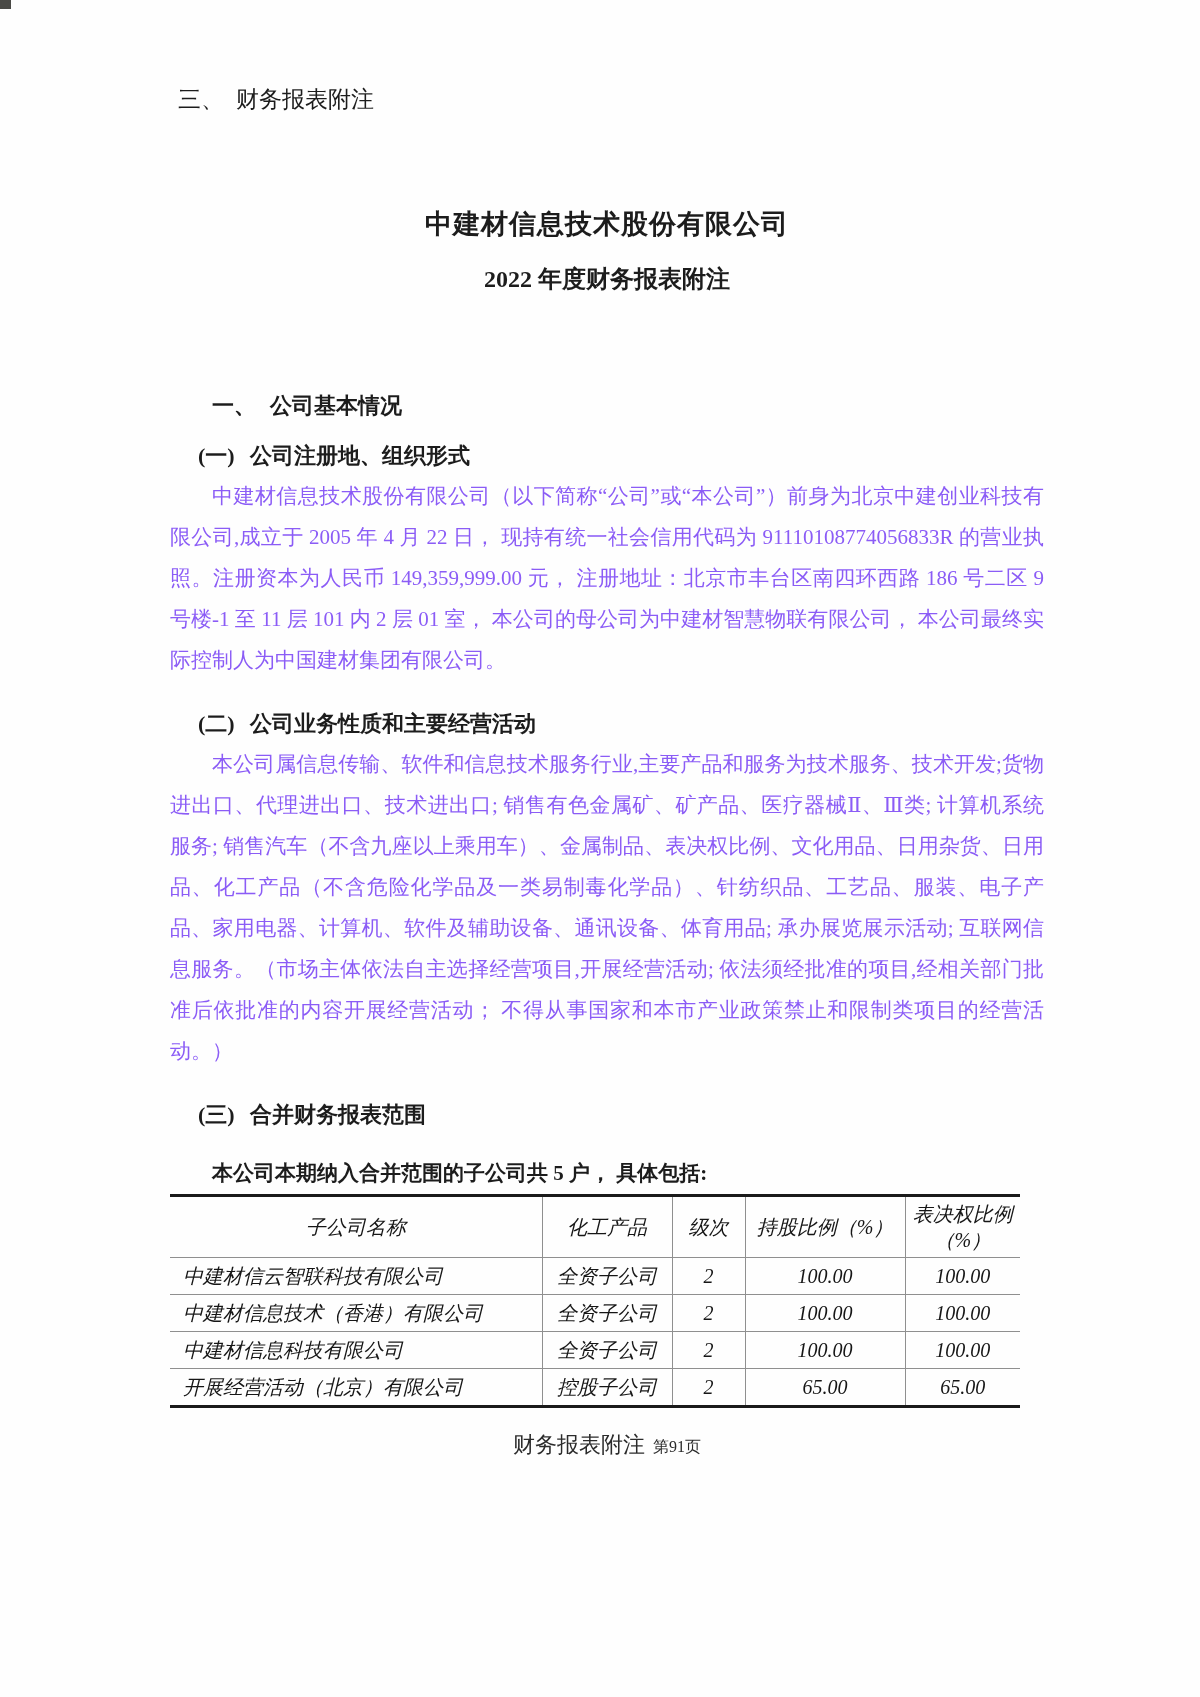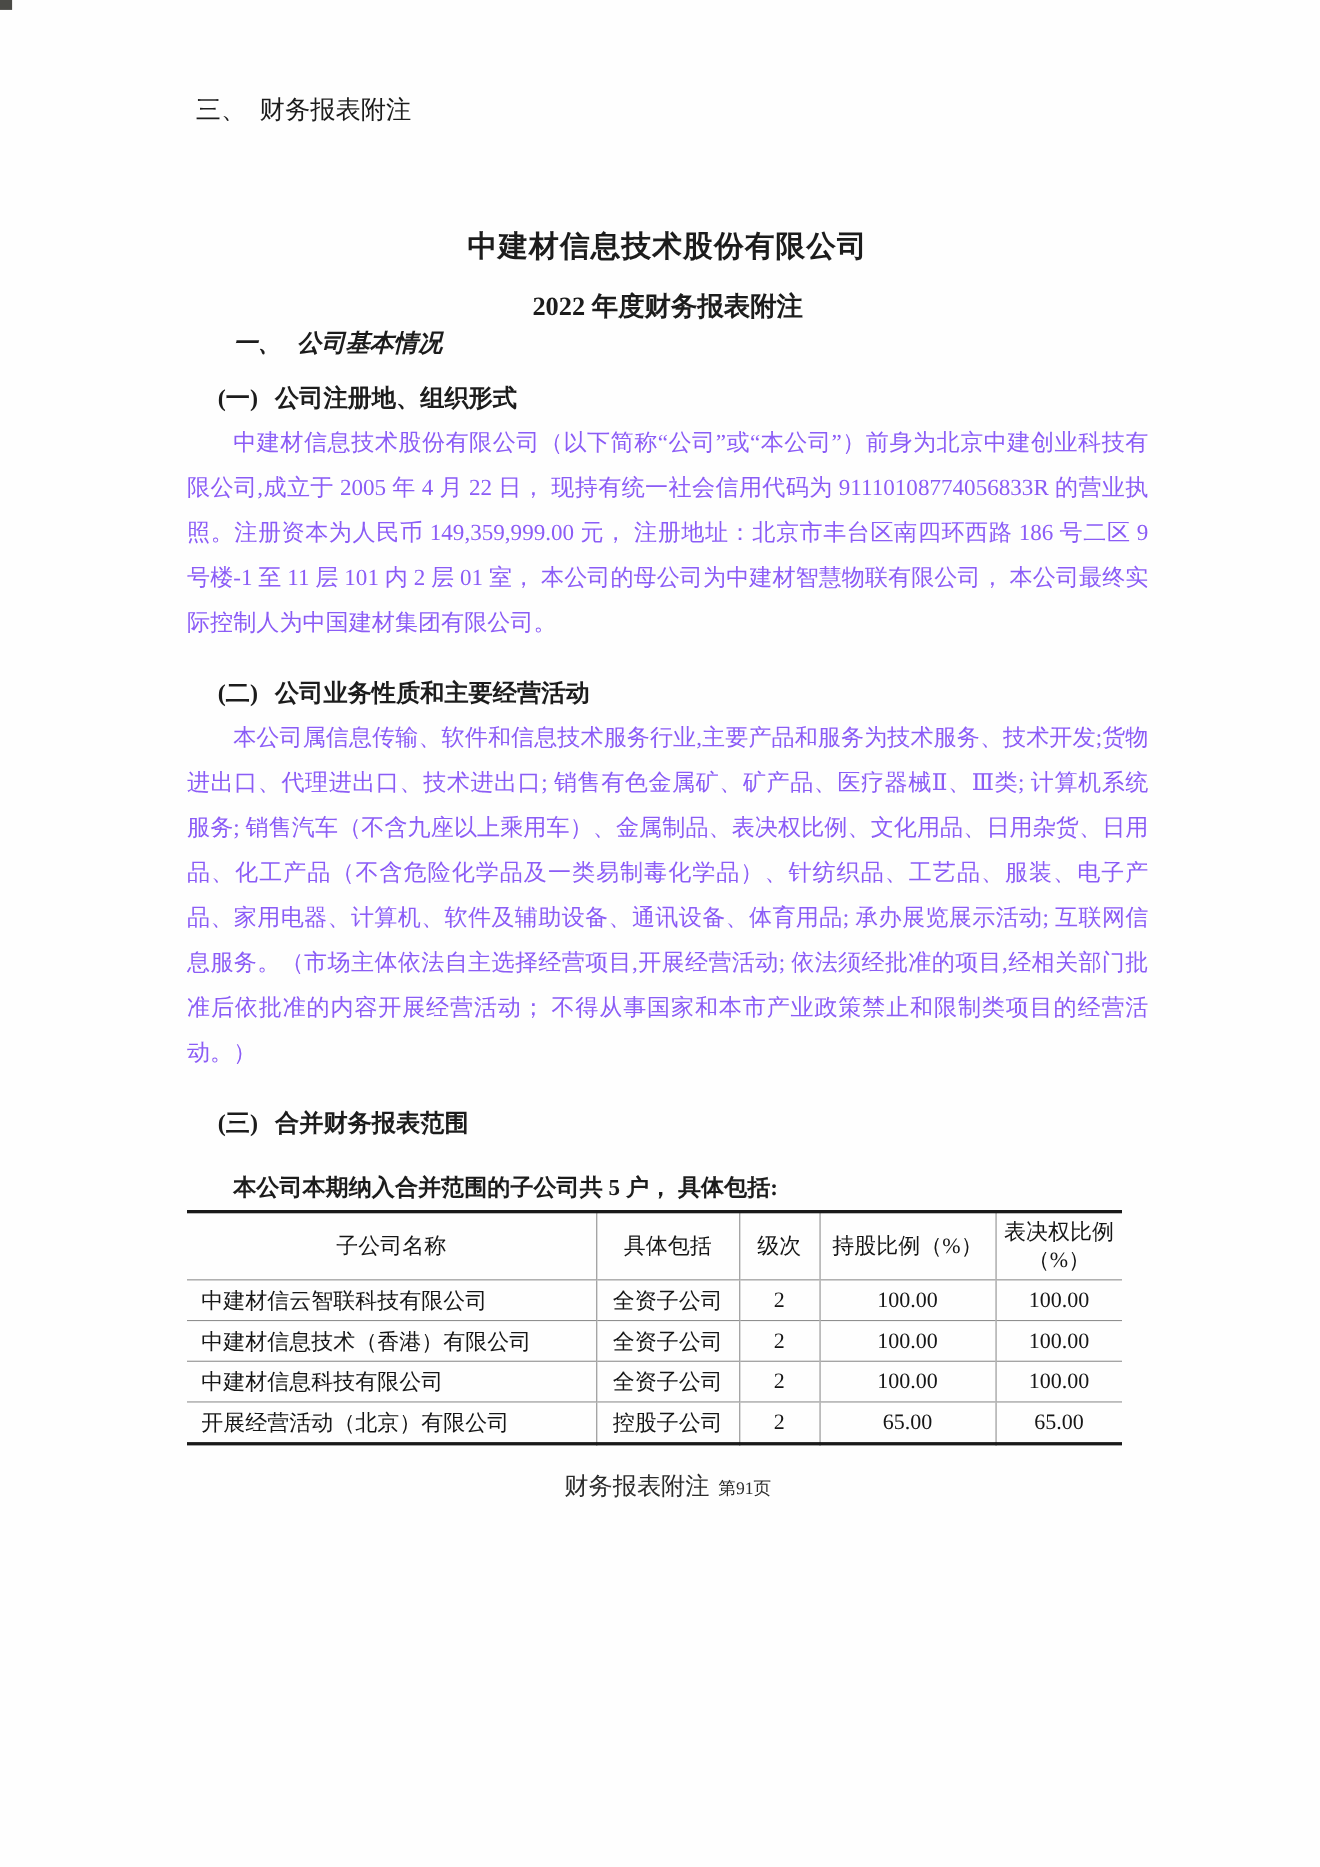--- a/index.html
+++ b/index.html
@@ -48,25 +48,25 @@
     letter-spacing: 1px;
   }
   .doc-subtitle {
     margin-top: 18px;
     text-align: center;
     font-size: 24px;
     font-weight: bold;
     line-height: 36px;
   }
   .h-section {
+    margin-top: 94px;
     font-size: 22px;
     font-weight: bold;
     padding-left: 42px;
     line-height: 30px;
-    font-style: italic;
   }
   .h-section .num { display: inline-block; width: 58px; }
   .h-sub {
     font-size: 22px;
     font-weight: bold;
     padding-left: 28px;
     line-height: 30px;
   }
   .h-sub .num { display: inline-block; width: 52px; }
   .mt-sub1 { margin-top: 20px; }
@@ -89,20 +89,21 @@
   }
   table.subsidiaries {
     margin-top: 0px;
     border-collapse: collapse;
     width: 850px;
     table-layout: fixed;
     font-size: 20px;
     color: #161616;
     border-top: 3px solid #1a1a1a;
     border-bottom: 3px solid #1a1a1a;
+    font-style: italic;
   }
   table.subsidiaries th, table.subsidiaries td {
     border-top: 1px solid #8f8f8f;
     border-left: 1px solid #8f8f8f;
     border-right: 1px solid #8f8f8f;
     text-align: center;
     vertical-align: middle;
     font-weight: normal;
     padding: 2px 4px;
     white-space: pre-line;
@@ -159,21 +160,21 @@
       <colgroup>
         <col style="width:372px">
         <col style="width:130px">
         <col style="width:73px">
         <col style="width:160px">
         <col style="width:115px">
       </colgroup>
       <thead>
         <tr id="subs-head">
             <th>子公司名称</th>
-            <th>具体包括</th>
+            <th>化工产品</th>
             <th>级次</th>
             <th>持股比例（%）</th>
             <th>表决权比例
 （%）</th>
           </tr>
       </thead>
       <tbody id="subs-body">
           <tr>
             <td class="cell-name">中建材信云智联科技有限公司</td>
             <td>全资子公司</td>

